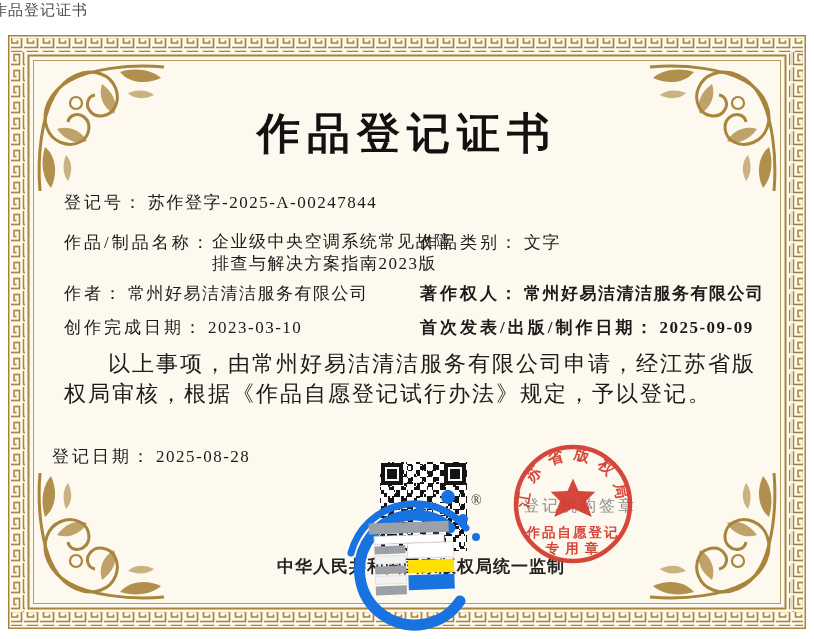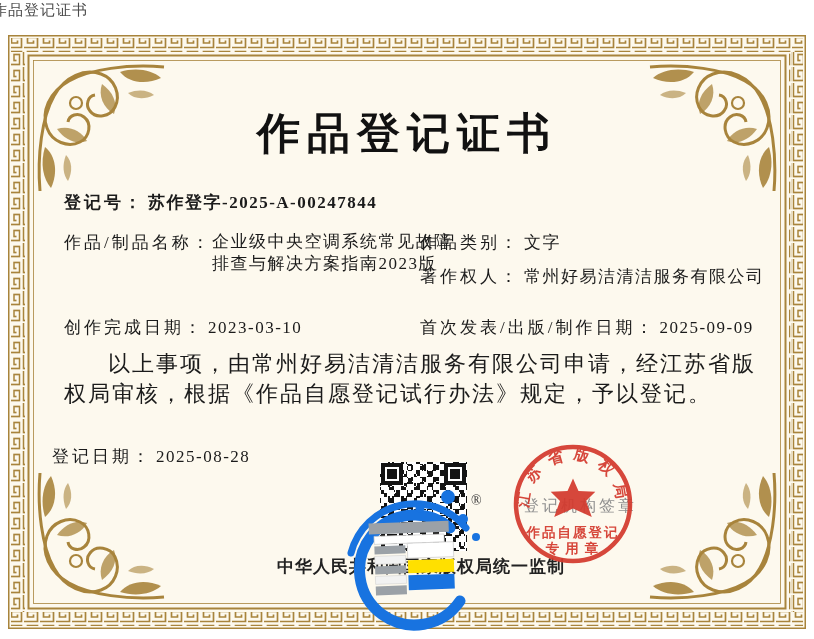--- a/index.html
+++ b/index.html
@@ -101,43 +101,46 @@
     <rect x="25.5" y="25.5" width="747" height="543" fill="none" stroke="#a8843c" stroke-width="0.8"></rect>
 
     <use href="#flourish" transform="translate(24,24)"></use>
     <use href="#flourish" transform="translate(774,24) scale(-1,1)"></use>
     <use href="#flourish" transform="translate(24,570) scale(1,-1)"></use>
     <use href="#flourish" transform="translate(774,570) scale(-1,-1)"></use>
   </svg>
 
   <div class="cert-title">作品登记证书</div>
 
-  <div class="f" style="left:56px;top:156px;font-weight:bold;">
+  <div class="f" style="left:56px;top:156px;">
     <span class="lbl">登记号：</span><span class="val">苏作登字-2025-A-00247844</span>
   </div>
 
   <div class="f" style="left:56px;top:196px;">
     <span class="lbl">作品/制品名称：</span>
   </div>
   <div class="f name-val" style="left:200px;top:196px;">
     <span class="val">企业级中央空调系统常见故障</span><br>
     <span class="val">排查与解决方案指南2023版</span>
   </div>
   <div class="f" style="left:412px;top:196px;">
     <span class="lbl">作品类别：</span><span class="val">文字</span>
   </div>
 
-  <div class="f" style="left:412px;top:230px;">
+  <div class="f" style="left:56px;top:247px;">
+    <span class="lbl">作者：</span><span class="val">常州好易洁清洁服务有限公司</span>
+  </div>
+  <div class="f" style="left:412px;top:247px;font-weight:bold;">
     <span class="lbl">著作权人：</span><span class="val">常州好易洁清洁服务有限公司</span>
   </div>
 
   <div class="f" style="left:56px;top:281px;text-align:right;">
     <span class="lbl">创作完成日期：</span><span class="val">2023-03-10</span>
   </div>
-  <div class="f" style="left:412px;top:281px;">
+  <div class="f" style="left:412px;top:281px;font-weight:bold;">
     <span class="lbl">首次发表/出版/制作日期：</span><span class="val">2025-09-09</span>
   </div>
 
   <div class="stmt">以上事项，由常州好易洁清洁服务有限公司申请，经江苏省版权局审核，根据《作品自愿登记试行办法》规定，予以登记。</div>
 
   <div class="f" style="left:44px;top:410px;">
     <span class="lbl">登记日期：</span><span class="val">2025-08-28</span>
   </div>
 
   <div class="qr">

